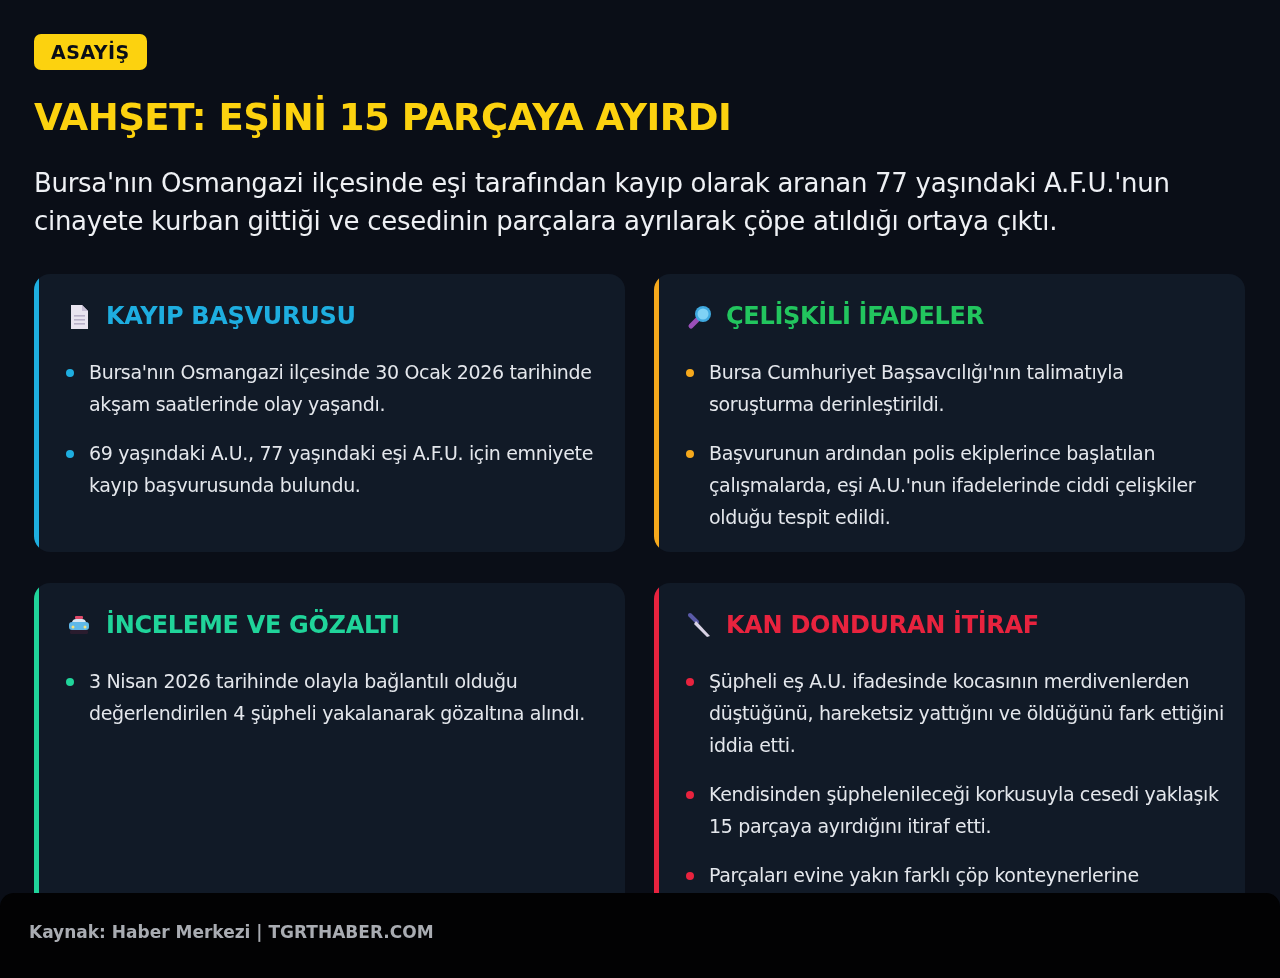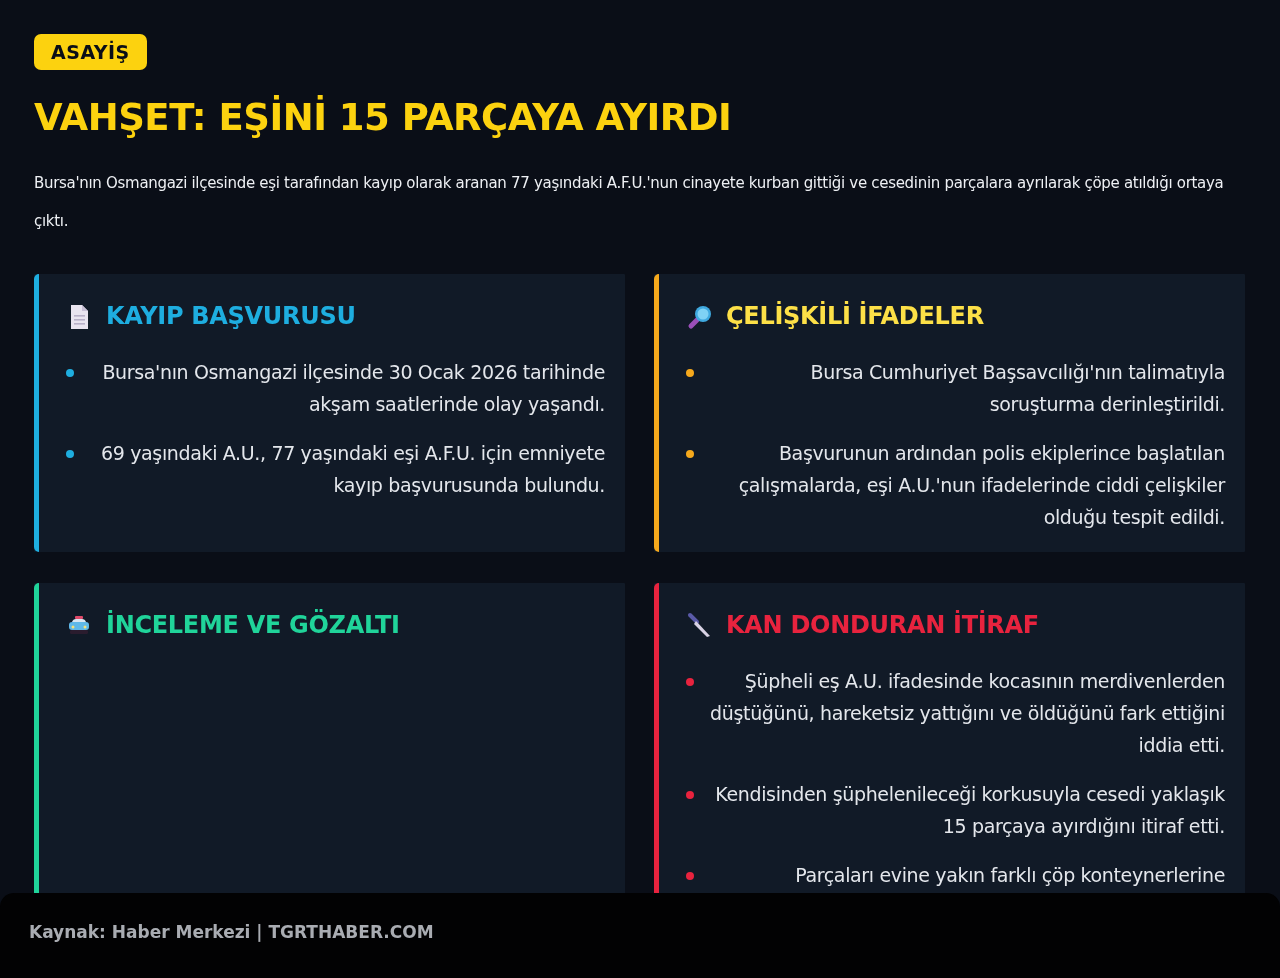--- a/index.html
+++ b/index.html
@@ -20,28 +20,27 @@
     }
     .title {
       position: absolute; left: 34px; top: 88px;
       font-family: "DejaVu Sans", sans-serif; font-weight: bold;
       font-size: 37px; line-height: 60px; color: #fcd20f;
       letter-spacing: -0.5px; white-space: nowrap; text-align: right;
     }
     .lead {
       position: absolute; left: 34px; top: 164px; width: 1210px;
       font-family: "DejaVu Sans", sans-serif;
-      font-size: 15px; line-height: 38px; color: #eef0f4;
+      font-size: 26px; line-height: 38px; color: #eef0f4;
       letter-spacing: -0.3px;
     }
     .card {
       position: absolute; width: 591px;
-      background: #111a27; border-radius: 1px;
+      background: #111a27; border-radius: 16px;
       overflow: hidden;
-      text-align: right;
     }
     .card .bar { position: absolute; left: 0; top: 0; bottom: 0; width: 5px; border-radius: 12px 0 0 12px; }
     .card-head {
       position: absolute; left: 32px; top: 26px;
       display: flex; align-items: center; gap: 14px;
     }
     .card-icon { width: 26px; height: 26px; display: inline-block; }
     .card-title {
       font-family: "DejaVu Sans", sans-serif; font-weight: bold;
       font-size: 24px; line-height: 32px; letter-spacing: -0.3px;
@@ -103,21 +102,21 @@
   <section class="card" id="c2">
     <div class="bar" style="background:#f6a91c"></div>
     <div class="card-head">
       <span class="card-icon">
         <svg width="28" height="28" viewBox="0 0 28 28">
           <line x1="5" y1="23" x2="11" y2="17" stroke="#9a4fb8" stroke-width="5" stroke-linecap="round"></line>
           <circle cx="17" cy="11" r="8" fill="#3fa9e0"></circle>
           <circle cx="17" cy="11" r="5.5" fill="#7fd2f5"></circle>
         </svg>
       </span>
-      <span class="card-title" style="color:#fde047">ÇELİŞKİLİ İFADELER</span>
+      <span class="card-title" style="color:#22c55e">ÇELİŞKİLİ İFADELER</span>
     </div>
     <ul class="card-list">
       <li><span class="dot" style="background:#f6a91c"></span><span>Bursa Cumhuriyet Başsavcılığı'nın talimatıyla soruşturma derinleştirildi.</span></li>
       <li><span class="dot" style="background:#f6a91c"></span><span>Başvurunun ardından polis ekiplerince başlatılan çalışmalarda, eşi A.U.'nun ifadelerinde ciddi çelişkiler olduğu tespit edildi.</span></li>
     </ul>
   </section>
 
   <section class="card" id="c3">
     <div class="bar" style="background:#20d49a"></div>
     <div class="card-head">
@@ -127,20 +126,21 @@
           <path d="M6 10 q1 -3 4 -3 h6 q3 0 4 3 z" fill="#d9e6f2"></path>
           <rect x="3" y="10" width="20" height="8" rx="3" fill="#5fb8e8"></rect>
           <rect x="4" y="18" width="18" height="4" rx="1.5" fill="#2a1c2e"></rect>
           <circle cx="7" cy="15" r="1.5" fill="#f5e27a"></circle>
           <circle cx="19" cy="15" r="1.5" fill="#f5e27a"></circle>
         </svg>
       </span>
       <span class="card-title" style="color:#20d49a">İNCELEME VE GÖZALTI</span>
     </div>
     <ul class="card-list">
+      <li><span class="dot" style="background:#20d49a"></span><span>3 Nisan 2026 tarihinde olayla bağlantılı olduğu değerlendirilen 4 şüpheli yakalanarak gözaltına alındı.</span></li>
     </ul>
   </section>
 
   <section class="card" id="c4">
     <div class="bar" style="background:#e8233e"></div>
     <div class="card-head">
       <span class="card-icon">
         <svg width="28" height="28" viewBox="0 0 28 28">
           <line x1="4" y1="3" x2="11" y2="10" stroke="#5a5aa8" stroke-width="4" stroke-linecap="round"></line>
           <path d="M10 9 L24 24 L21 25 L8 12 z" fill="#d8d2e4"></path>

